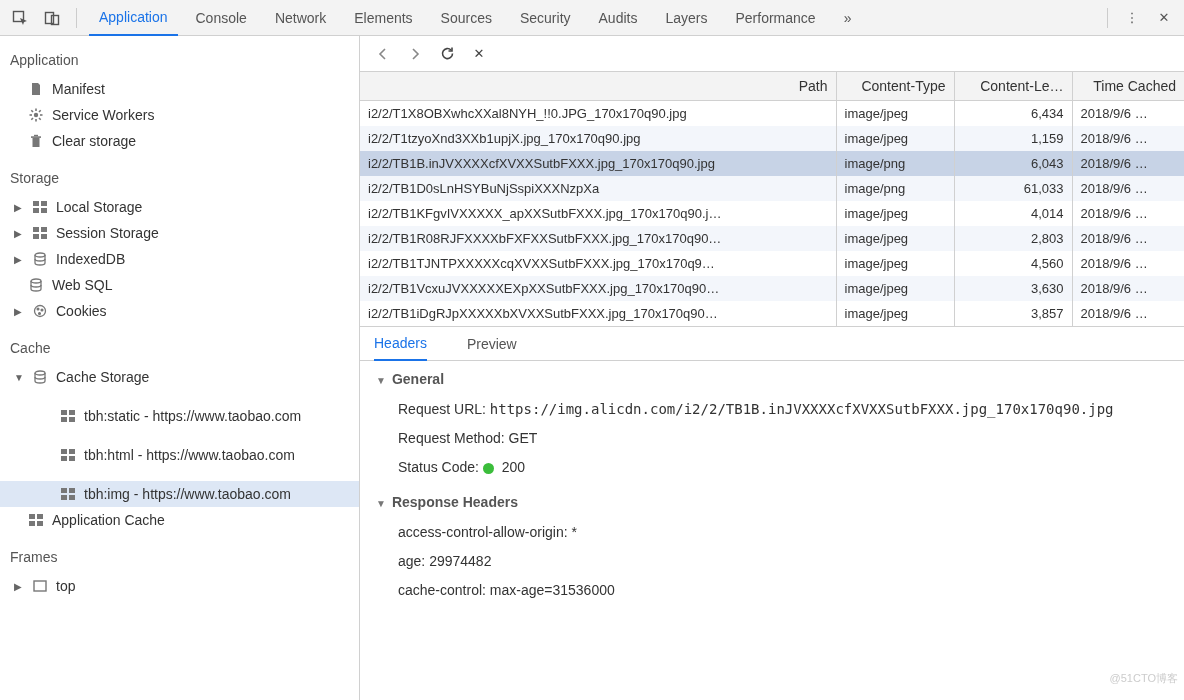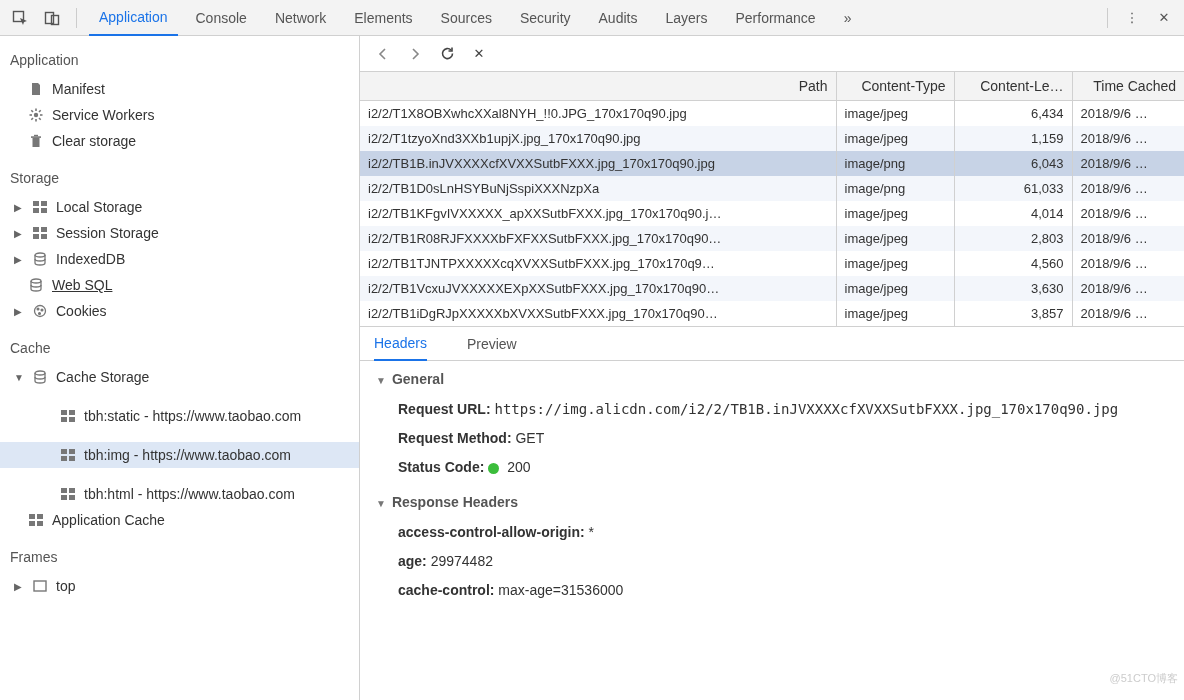--- a/index.html
+++ b/index.html
@@ -161,21 +161,21 @@
   .details .sect-head::before {
     content: "▼";
     font-size: 10px;
     color: #777;
     margin-right: 6px;
   }
   .details .kv {
     padding: 4px 0 4px 22px;
     line-height: 1.5;
   }
-  .details .kv .k { font-weight: 700; }
+  .details .kv .k { font-weight: 400; }
   .details .mono { font-family: Menlo, Consolas, monospace; }
   .statusdot {
     display:inline-block; width:11px; height:11px; border-radius:50%;
     background:#3bbd3b; margin-right:4px; vertical-align:middle;
   }
   .watermark {
     position:absolute; right:6px; bottom:14px; color:#ccc; font-size:11px;
   }
 </style>
 </head>
@@ -281,21 +281,21 @@
       <span class="arrow">▶</span>
       <span class="ico">
           <svg width="14" height="14" viewBox="0 0 14 14" fill="none" stroke="#777" stroke-width="1.3">
             <ellipse cx="7" cy="3" rx="5" ry="2"></ellipse>
             <path d="M2 3v8c0 1.1 2.2 2 5 2s5-.9 5-2V3"></path>
             <path d="M2 7c0 1.1 2.2 2 5 2s5-.9 5-2"></path>
           </svg>
         </span>
       <span>IndexedDB</span>
     </div>
-    <div class="item" style="padding-left:28px;text-decoration:underline;">
+    <div class="item" style="padding-left:28px;">
       <span class="ico">
           <svg width="14" height="14" viewBox="0 0 14 14" fill="none" stroke="#777" stroke-width="1.3">
             <ellipse cx="7" cy="3" rx="5" ry="2"></ellipse>
             <path d="M2 3v8c0 1.1 2.2 2 5 2s5-.9 5-2V3"></path>
             <path d="M2 7c0 1.1 2.2 2 5 2s5-.9 5-2"></path>
           </svg>
         </span>
       <span>Web SQL</span>
     </div>
     <div class="item" style="padding-left:14px;">
@@ -327,41 +327,41 @@
       <span class="ico">
           <svg width="14" height="12" viewBox="0 0 14 12" fill="#777">
             <rect x="0" y="0" width="6" height="5"></rect>
             <rect x="8" y="0" width="6" height="5"></rect>
             <rect x="0" y="7" width="6" height="5"></rect>
             <rect x="8" y="7" width="6" height="5"></rect>
           </svg>
         </span>
       <span>tbh:static - https://www.taobao.com</span>
     </div>
-    <div class="item subsub selected">
+    <div class="item subsub">
       <span class="ico">
           <svg width="14" height="12" viewBox="0 0 14 12" fill="#777">
             <rect x="0" y="0" width="6" height="5"></rect>
             <rect x="8" y="0" width="6" height="5"></rect>
             <rect x="0" y="7" width="6" height="5"></rect>
             <rect x="8" y="7" width="6" height="5"></rect>
           </svg>
         </span>
-      <span>tbh:img - https://www.taobao.com</span>
-    </div>
-    <div class="item subsub">
+      <span>tbh:html - https://www.taobao.com</span>
+    </div>
+    <div class="item subsub selected">
       <span class="ico">
           <svg width="14" height="12" viewBox="0 0 14 12" fill="#777">
             <rect x="0" y="0" width="6" height="5"></rect>
             <rect x="8" y="0" width="6" height="5"></rect>
             <rect x="0" y="7" width="6" height="5"></rect>
             <rect x="8" y="7" width="6" height="5"></rect>
           </svg>
         </span>
-      <span>tbh:html - https://www.taobao.com</span>
+      <span>tbh:img - https://www.taobao.com</span>
     </div>
     <div class="item" style="padding-left:28px;">
       <span class="ico">
           <svg width="14" height="12" viewBox="0 0 14 12" fill="#777">
             <rect x="0" y="0" width="6" height="5"></rect>
             <rect x="8" y="0" width="6" height="5"></rect>
             <rect x="0" y="7" width="6" height="5"></rect>
             <rect x="8" y="7" width="6" height="5"></rect>
           </svg>
         </span>

